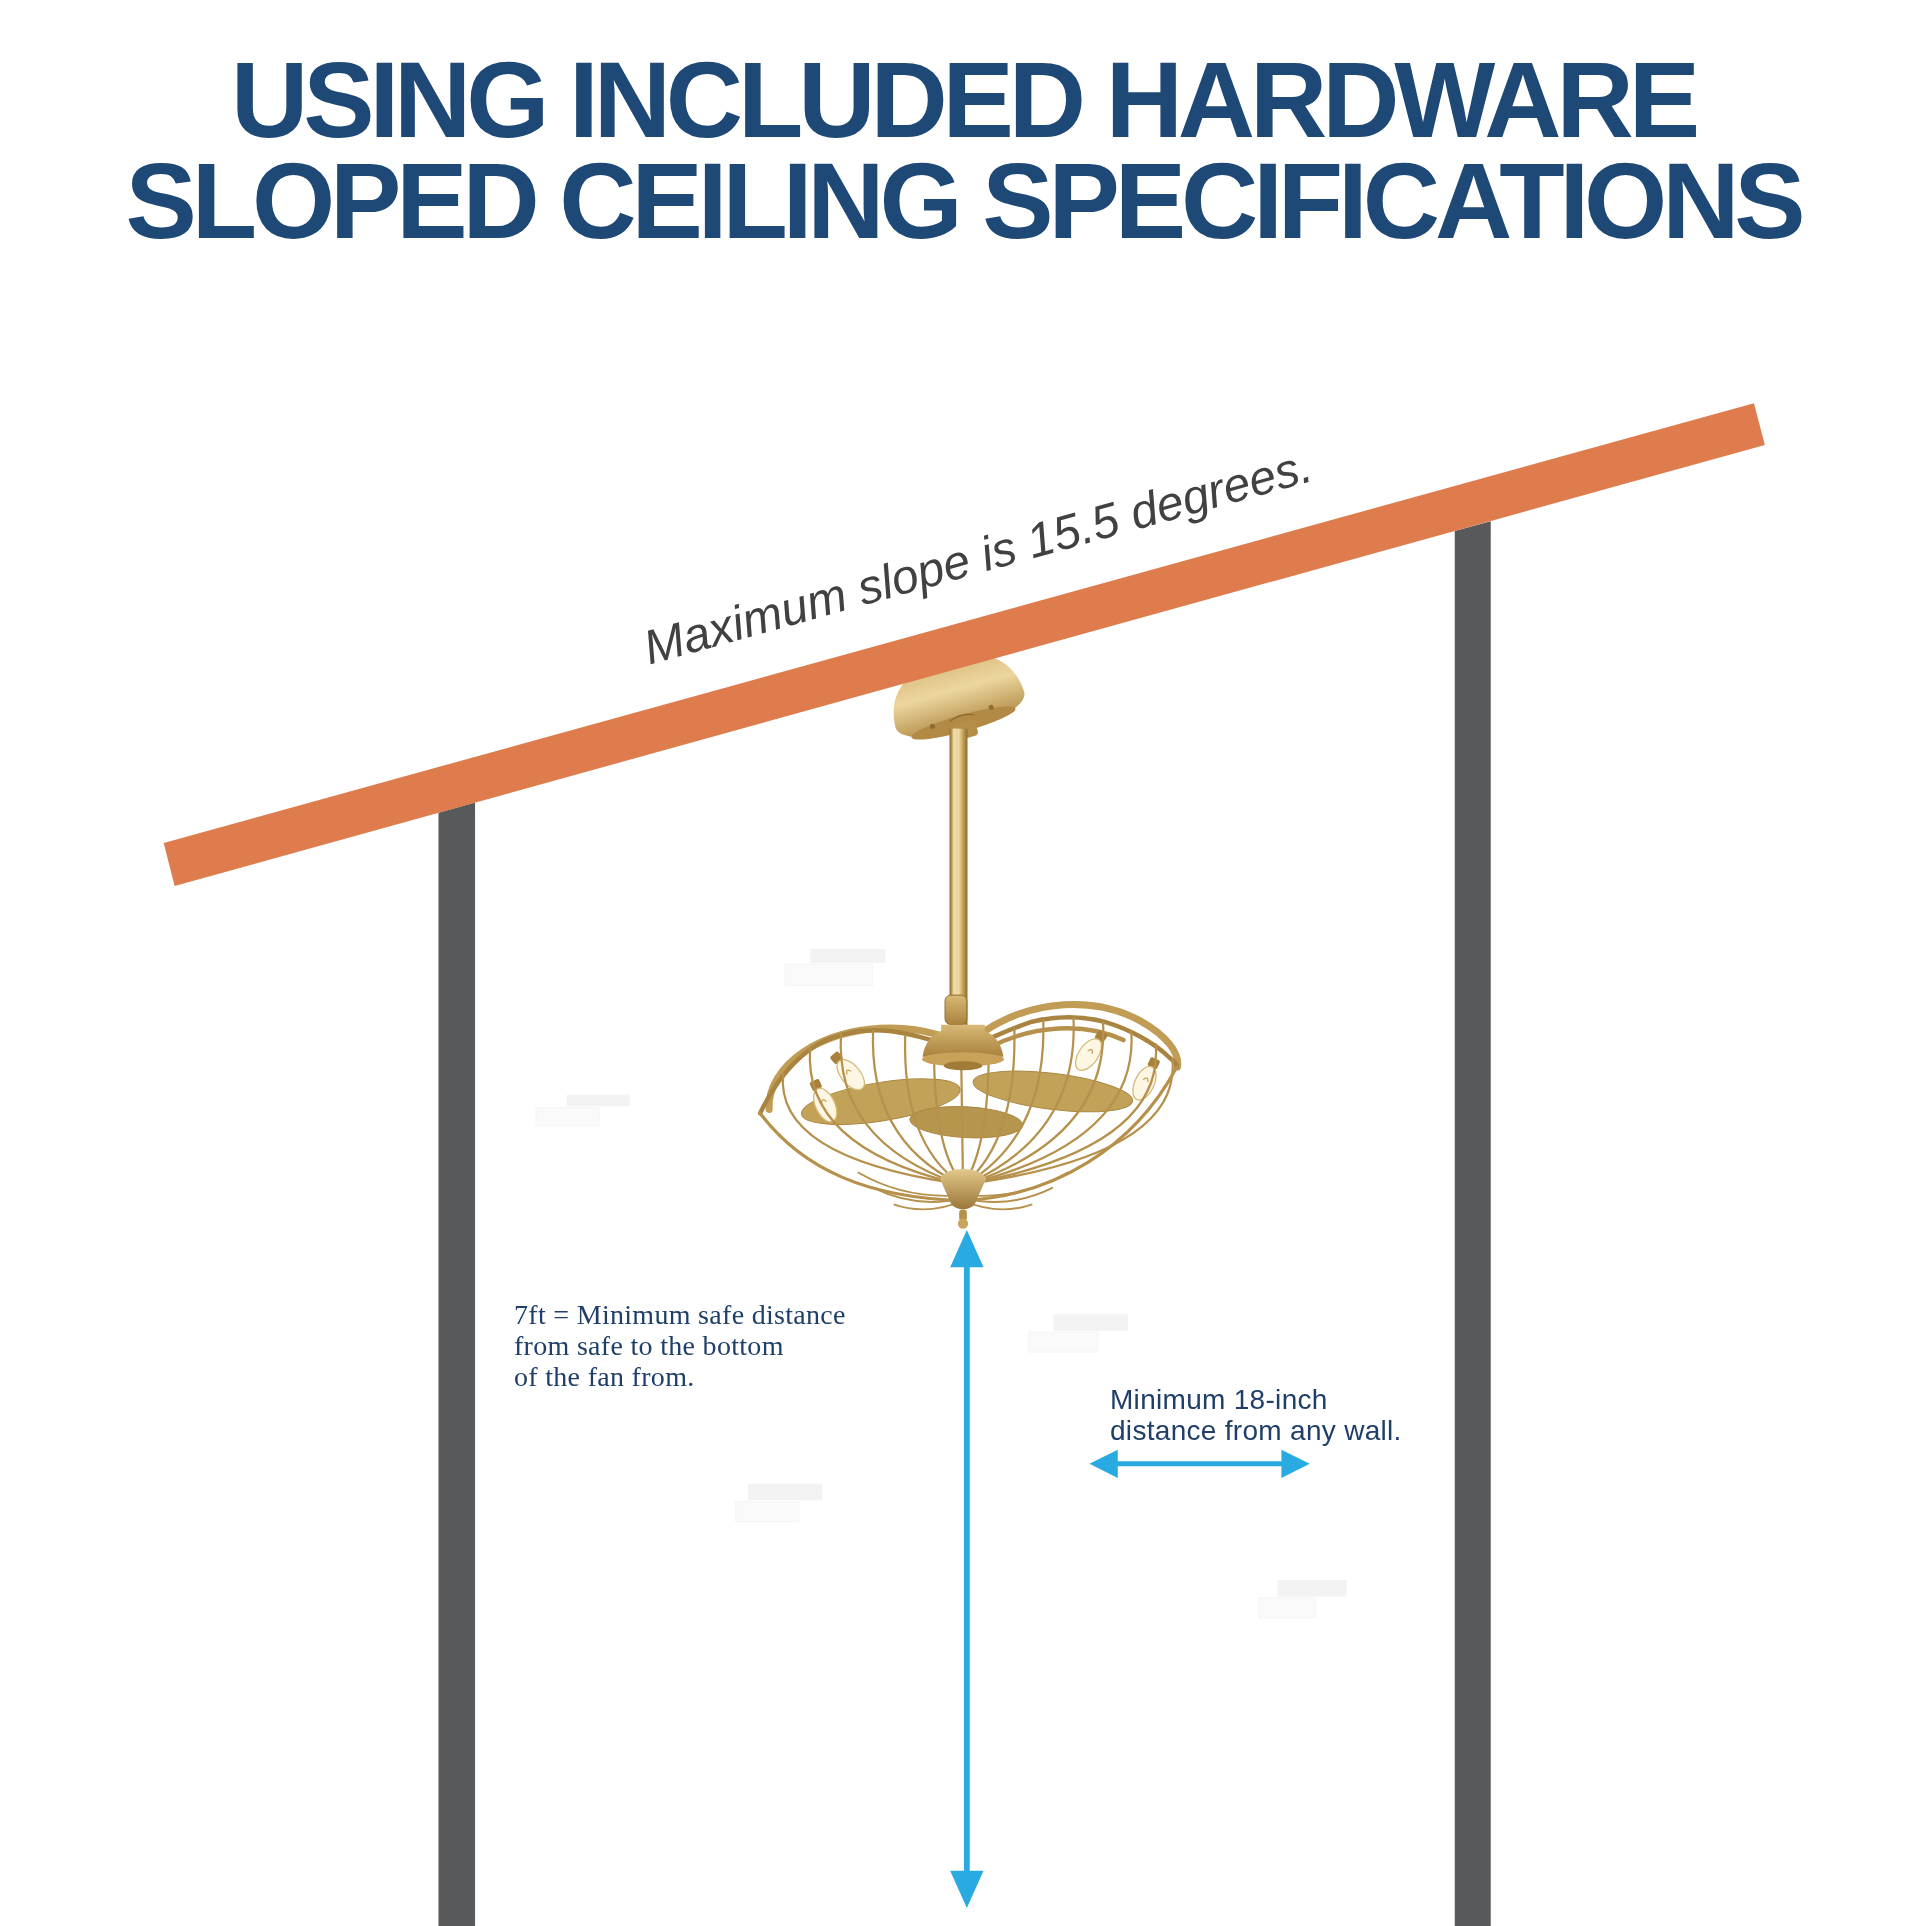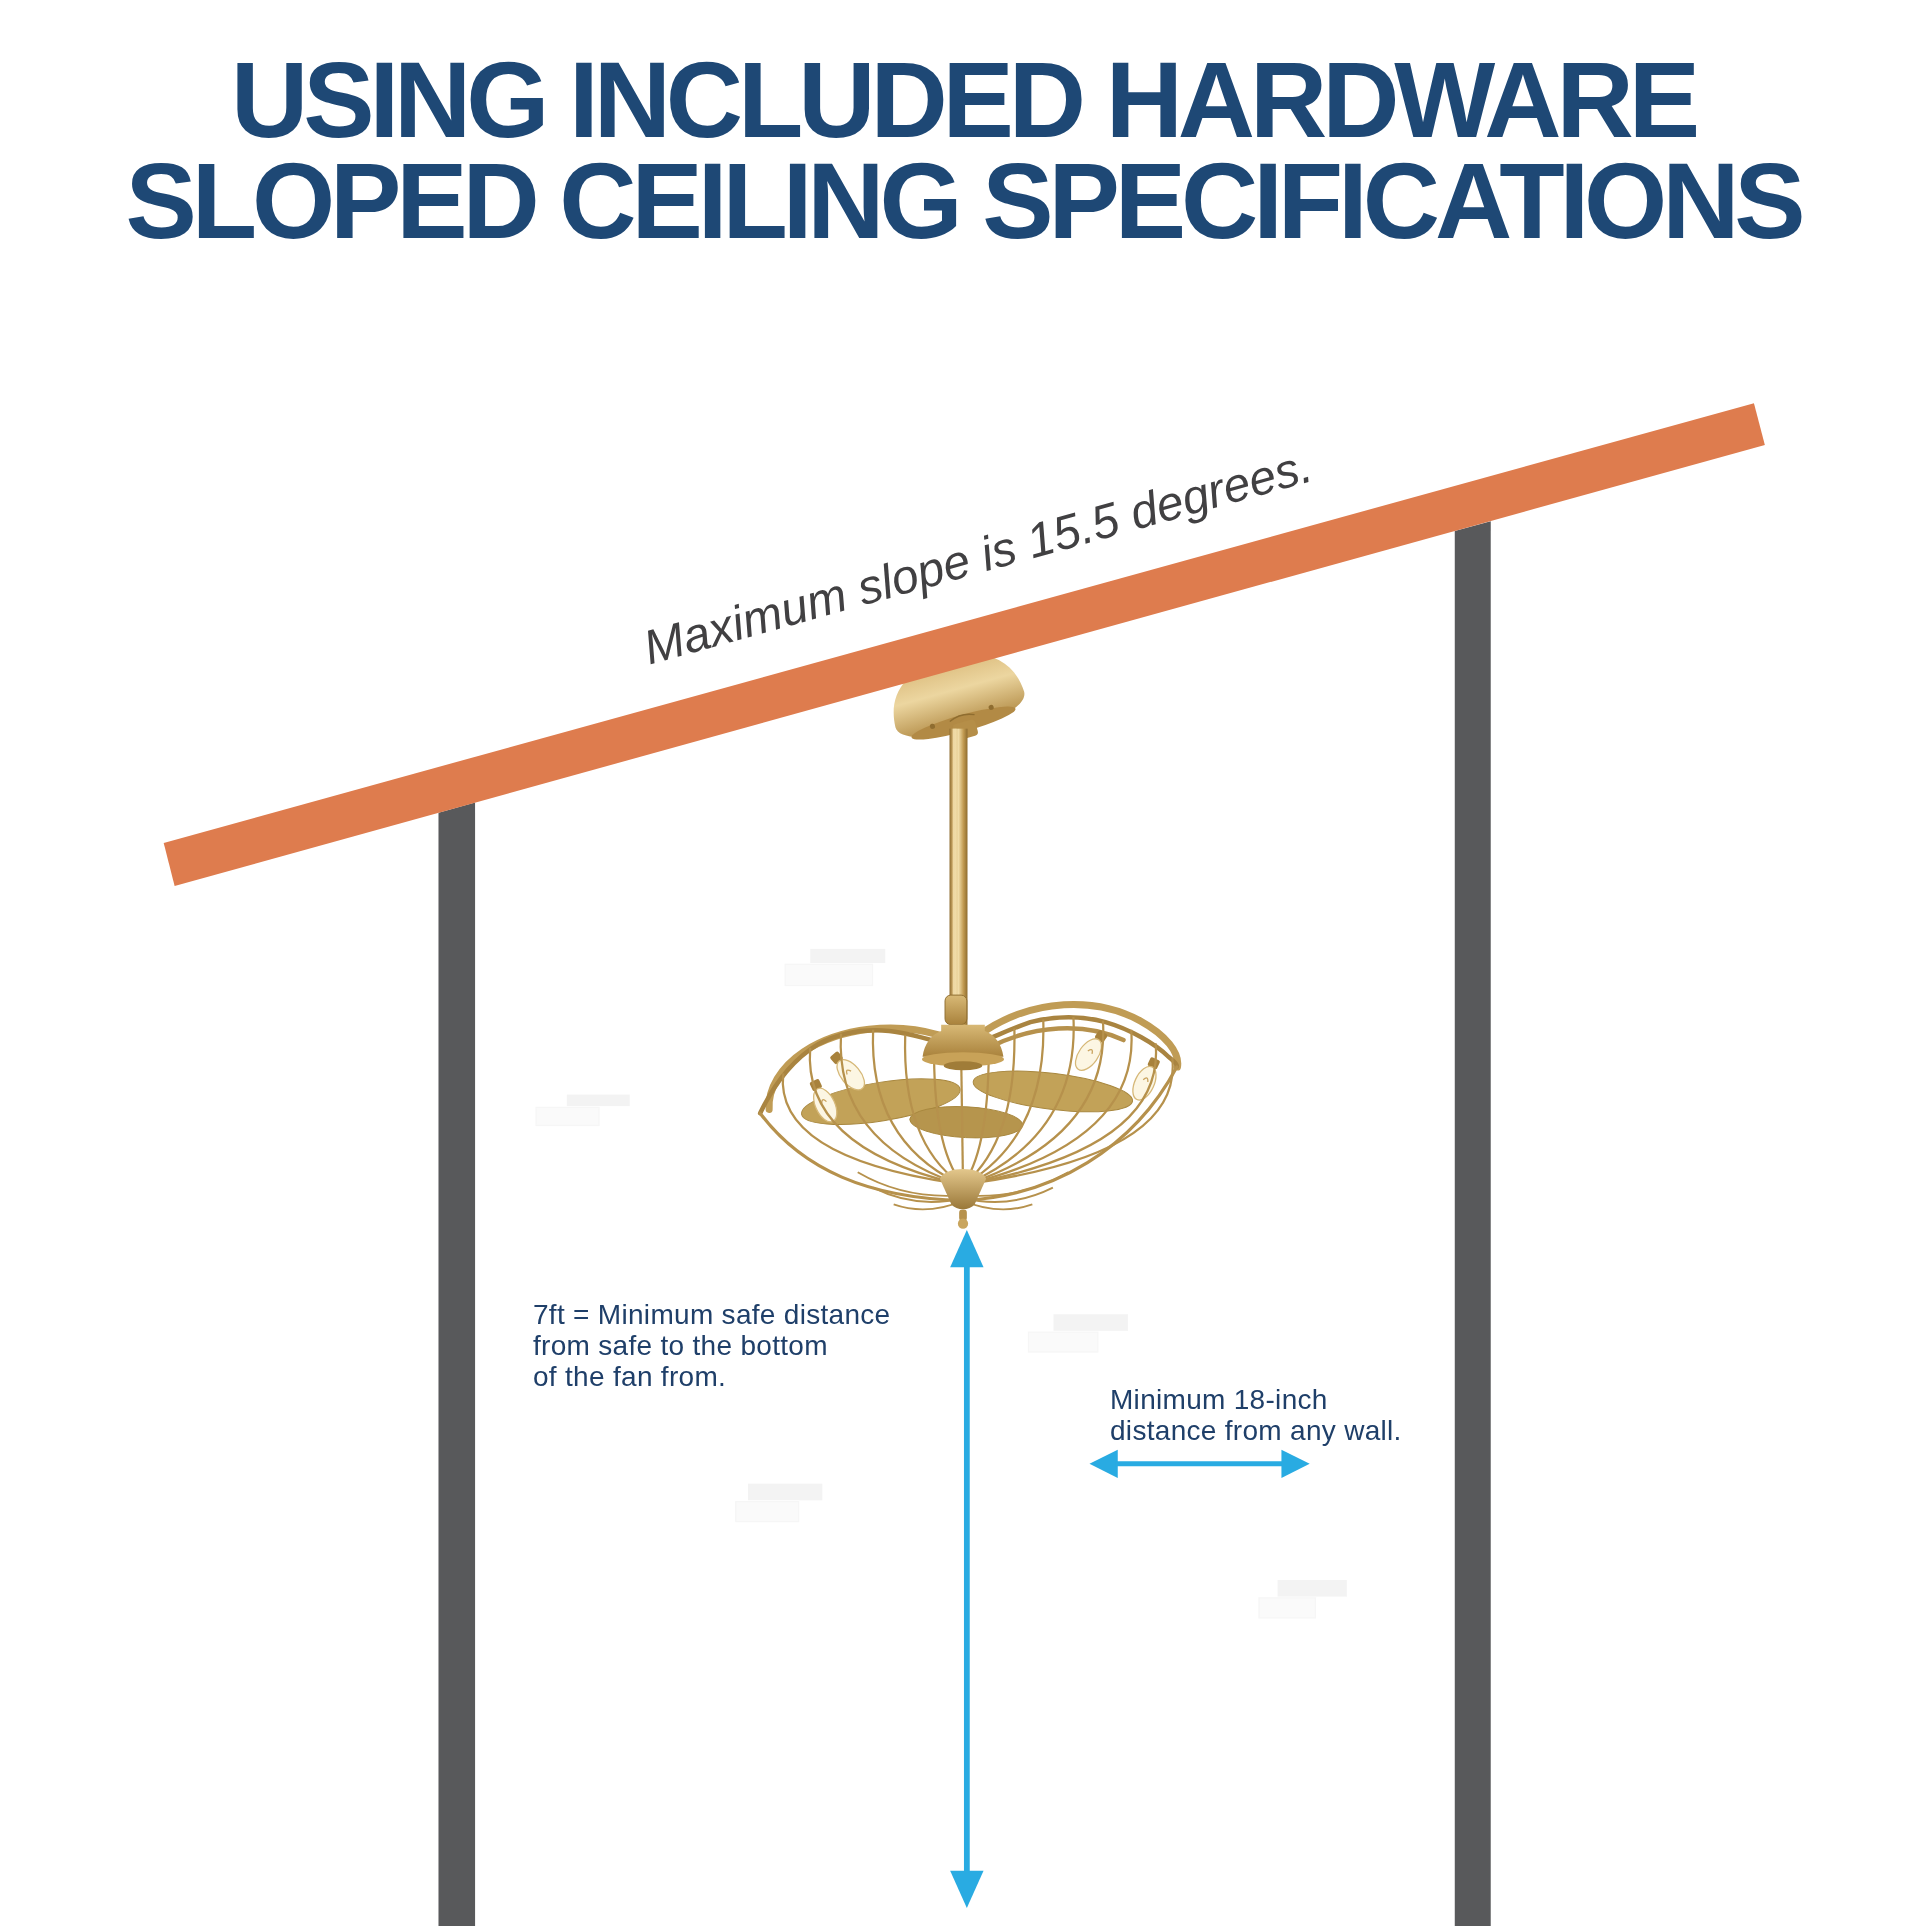--- a/index.html
+++ b/index.html
@@ -49,21 +49,21 @@
     transform-origin: 50% 50%;
   }
   .note {
     position: absolute;
     color: #1F3F69;
     font-size: 28px;
     line-height: 31px;
     letter-spacing: 0.3px;
     white-space: nowrap;
   }
-  .note-floor { left: 533px; top: 1299px; }
+  .note-floor { left: 514px; top: 1299px; font-family: Liberation Serif, serif; }
   .note-wall  { left: 1094px; top: 1384px; margin-left: 16px; }
 </style>
 </head>
 <body>
 
 <div id="canvas">
 
   <svg id="diagram-svg" viewBox="0 0 3000 3000" xmlns="http://www.w3.org/2000/svg">
     <defs>
       <linearGradient id="gRod" x1="0" y1="0" x2="1" y2="0">

